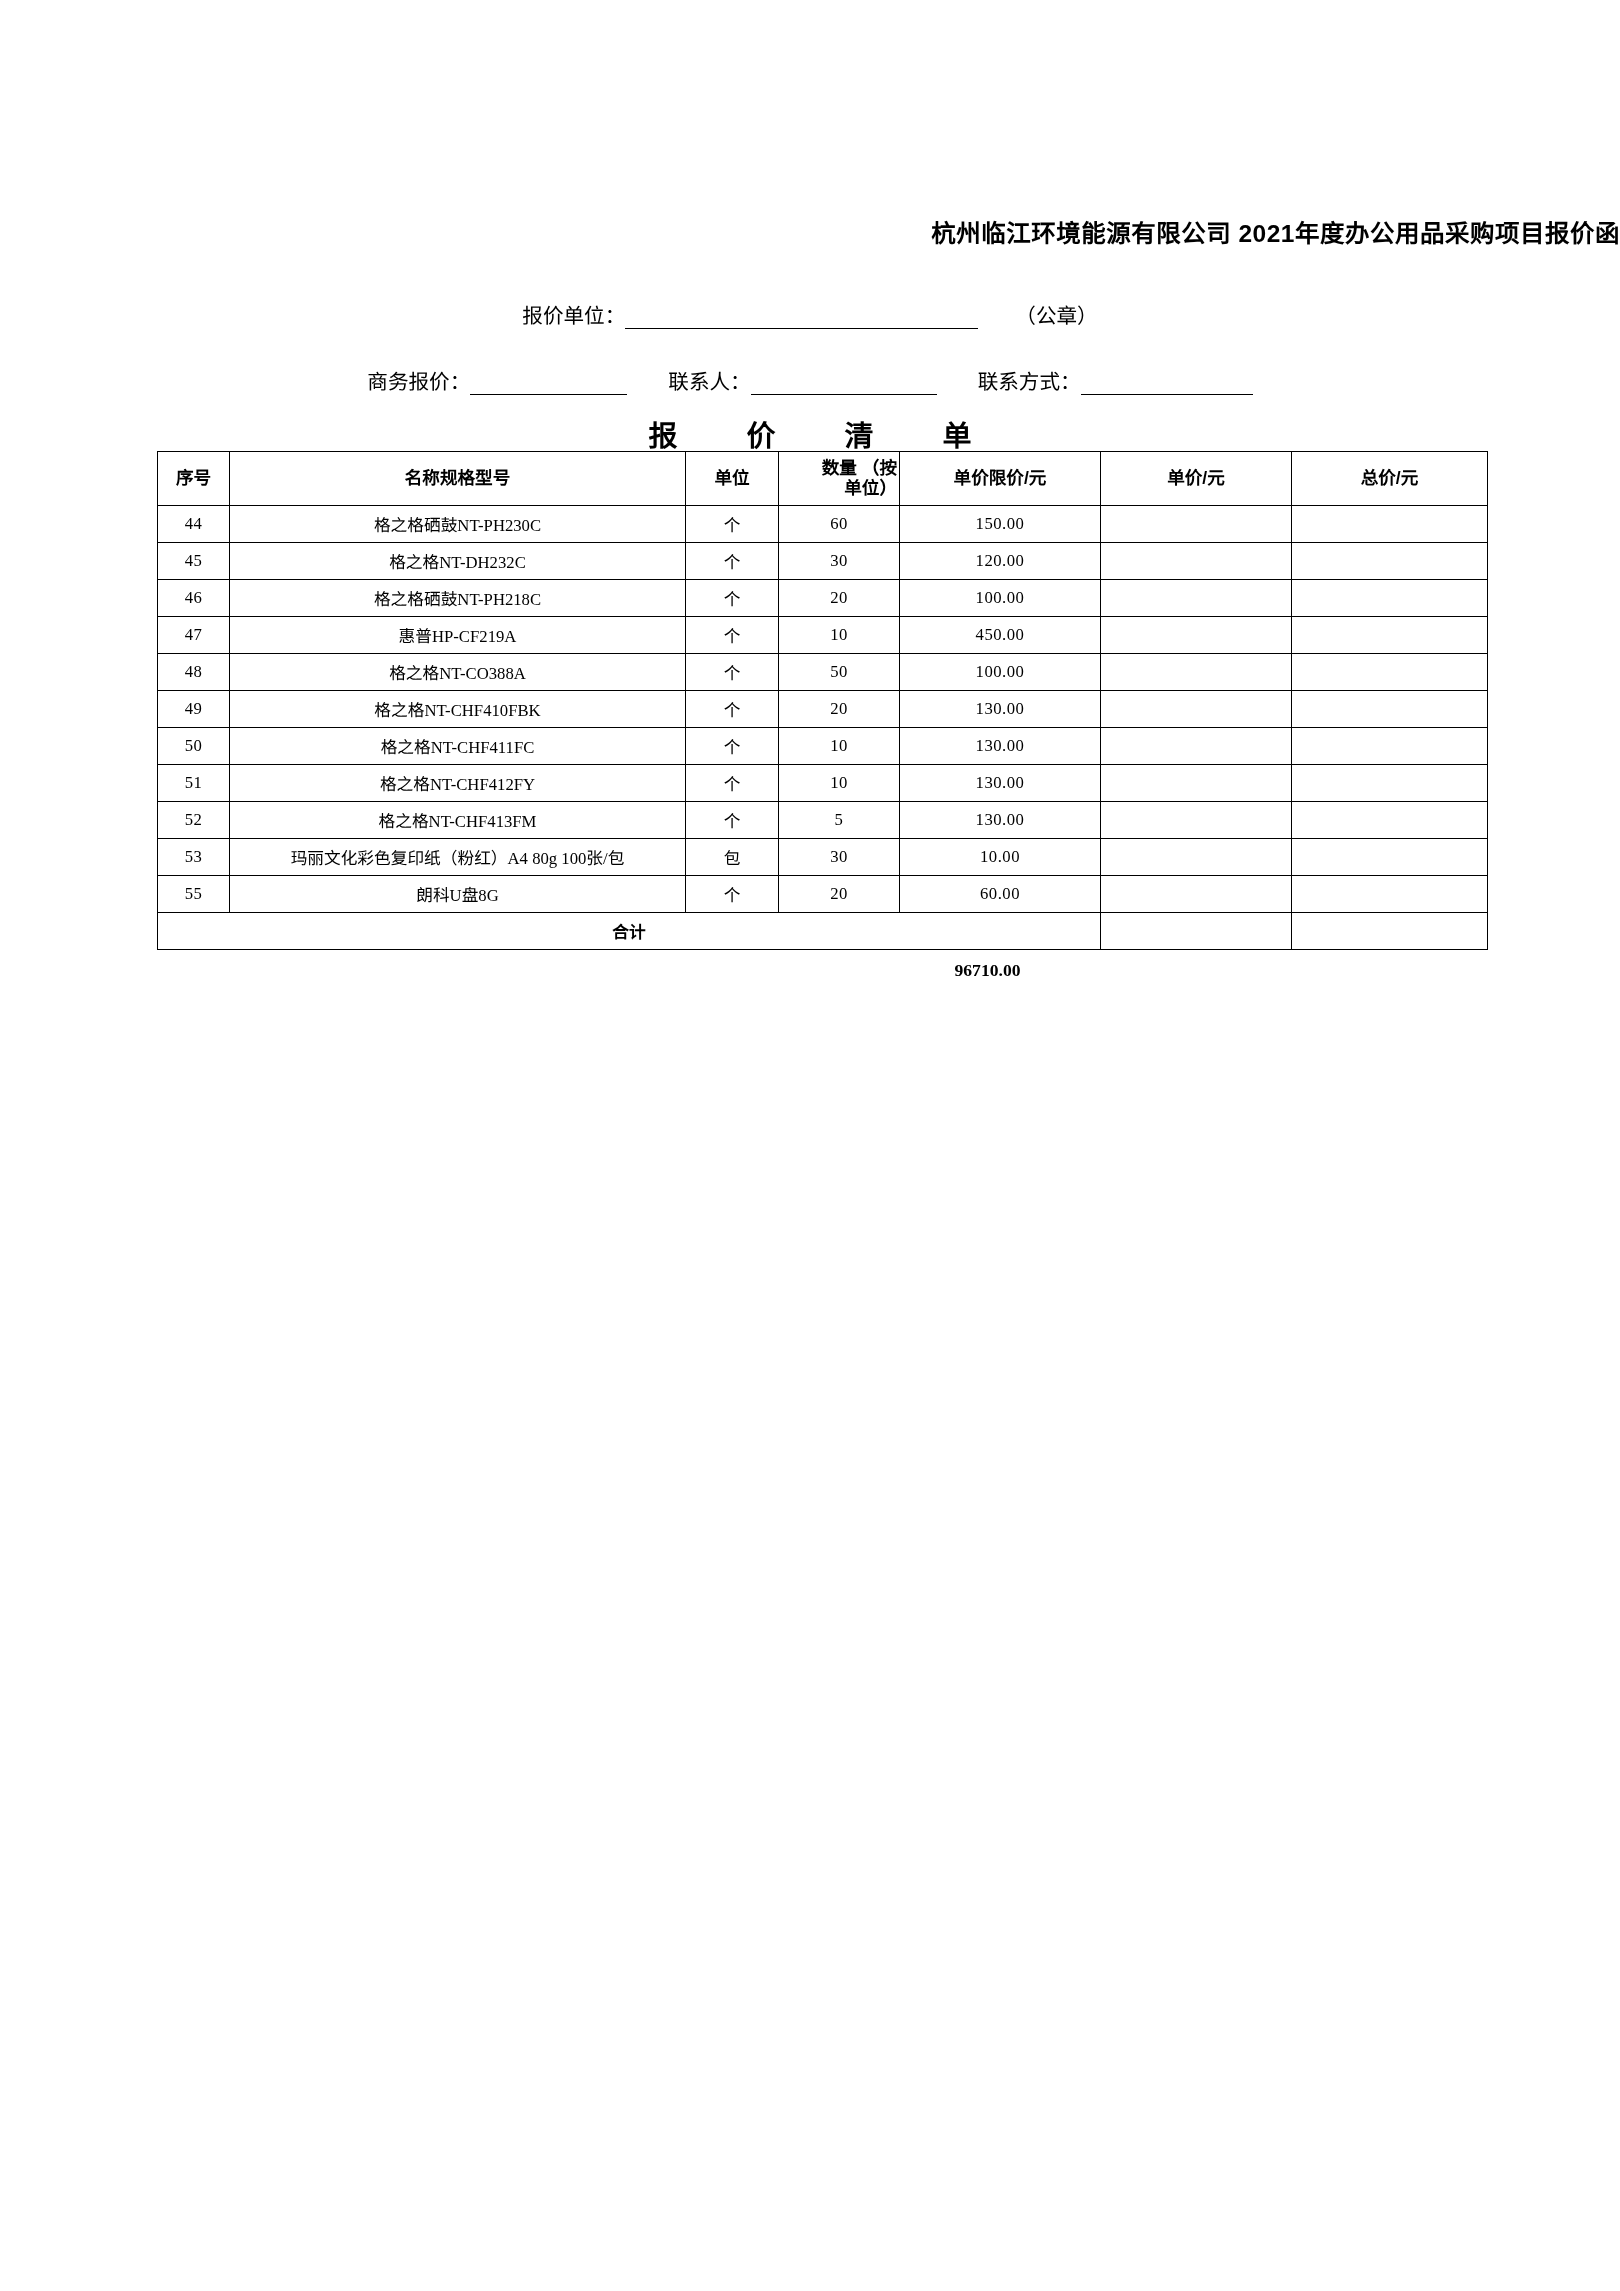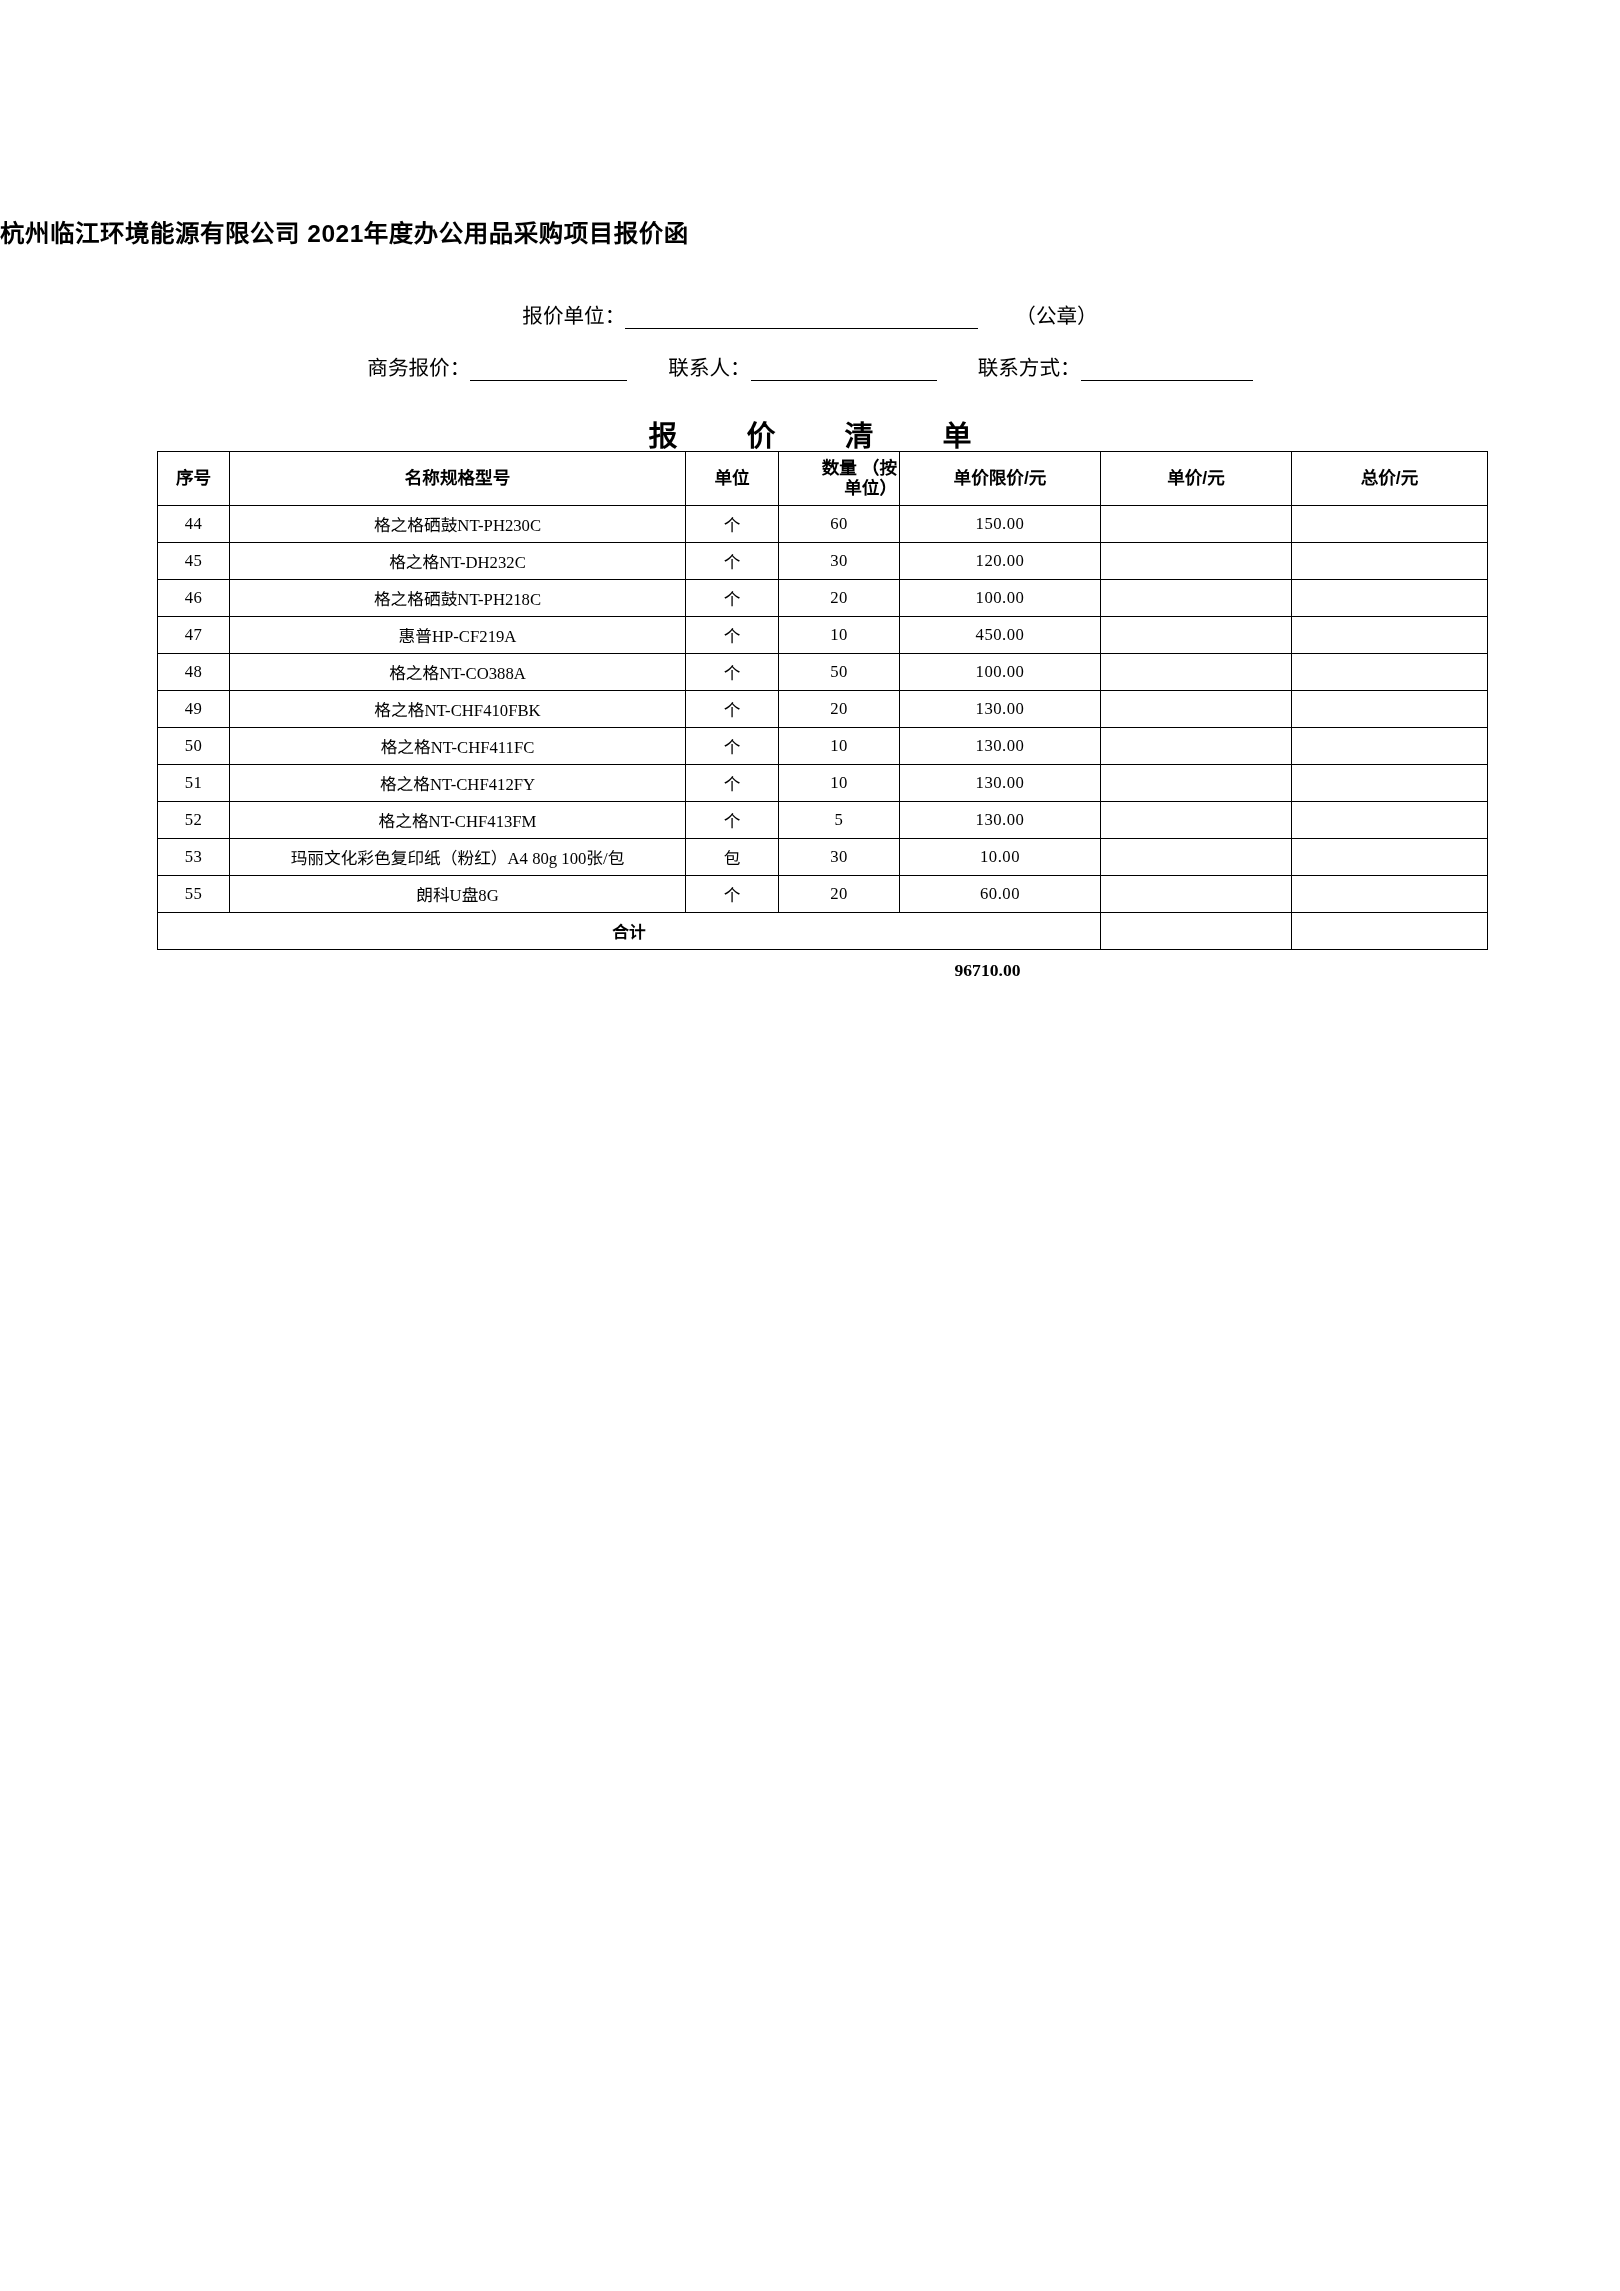--- a/index.html
+++ b/index.html
@@ -20,39 +20,39 @@
     left: 0; top: 0;
     width: 1620px;
     height: 2292px;
     background: #fff;
   }
   .doc-title {
     position: absolute;
     left: 0;
     top: 214px;
     width: 1620px;
-    text-align: left;
+    text-align: right;
     font-family: "Liberation Sans", "DejaVu Sans", sans-serif;
     font-weight: bold;
     font-size: 24.5px;
     letter-spacing: 0.5px;
   }
   .field-row1 {
     position: absolute;
     left: 0;
     top: 299px;
     width: 1620px;
     text-align: center;
     font-size: 20.6px;
     font-family: "Liberation Sans", "DejaVu Sans", sans-serif;
   }
   .field-row2 {
     position: absolute;
     left: 0;
-    top: 351px;
+    top: 365px;
     width: 1620px;
     text-align: center;
     font-size: 20.6px;
     font-family: "Liberation Sans", "DejaVu Sans", sans-serif;
   }
   .blank {
     display: inline-block;
     border-bottom: 1.5px solid #000;
     vertical-align: bottom;
   }

